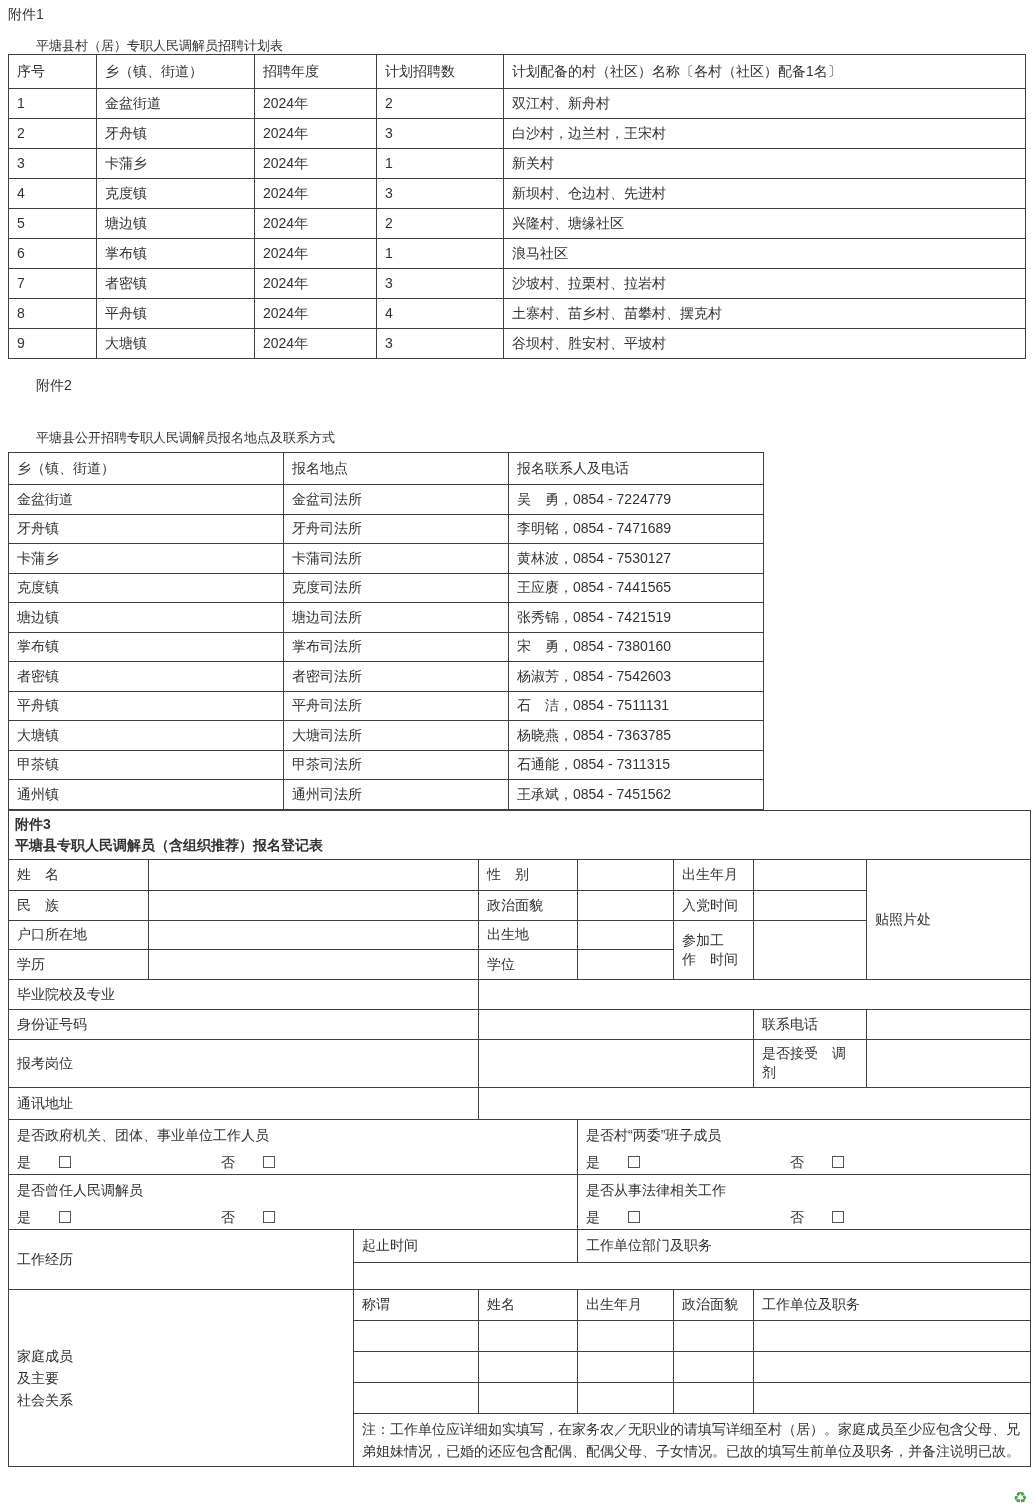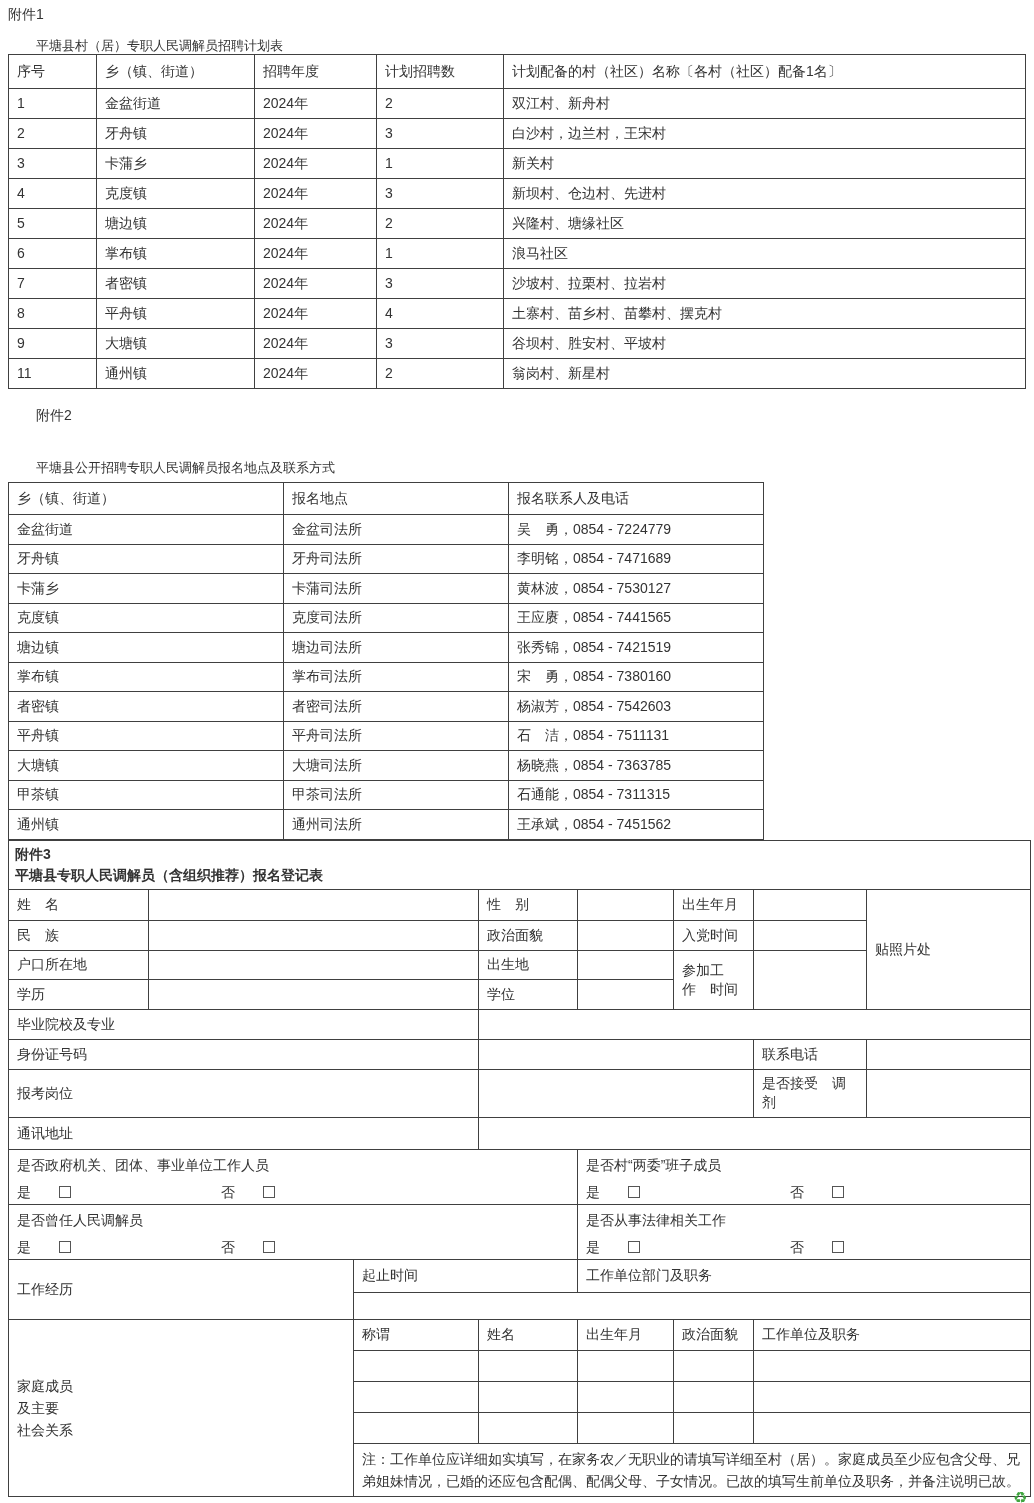--- a/index.html
+++ b/index.html
@@ -117,27 +117,20 @@
         <td>4</td>
         <td>土寨村、苗乡村、苗攀村、摆克村</td>
       </tr>
       <tr>
         <td>9</td>
         <td>大塘镇</td>
         <td>2024年</td>
         <td>3</td>
         <td>谷坝村、胜安村、平坡村</td>
       </tr>
-      <tr>
-        <td>11</td>
-        <td>通州镇</td>
-        <td>2024年</td>
-        <td>2</td>
-        <td>翁岗村、新星村</td>
-      </tr>
     </tbody>
 </table>
 
 <div class="att-label indent" style="margin-top:18px;">附件2</div>
 <div class="doc-title" style="margin-top:37px;">平塘县公开招聘专职人民调解员报名地点及联系方式</div>
 
 <table class="t2">
   <colgroup>
     <col style="width:275px">
       <col style="width:225px">

